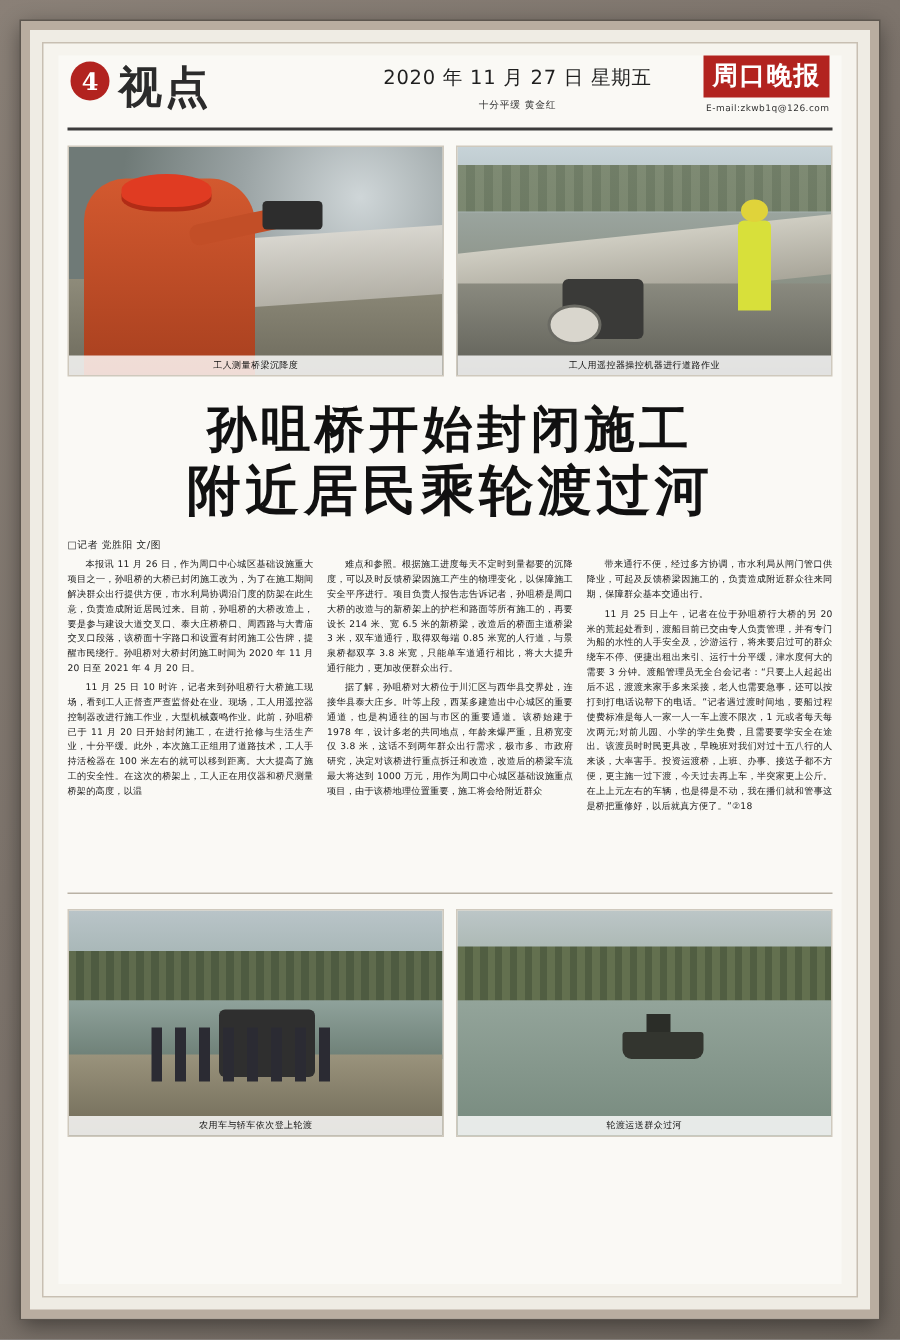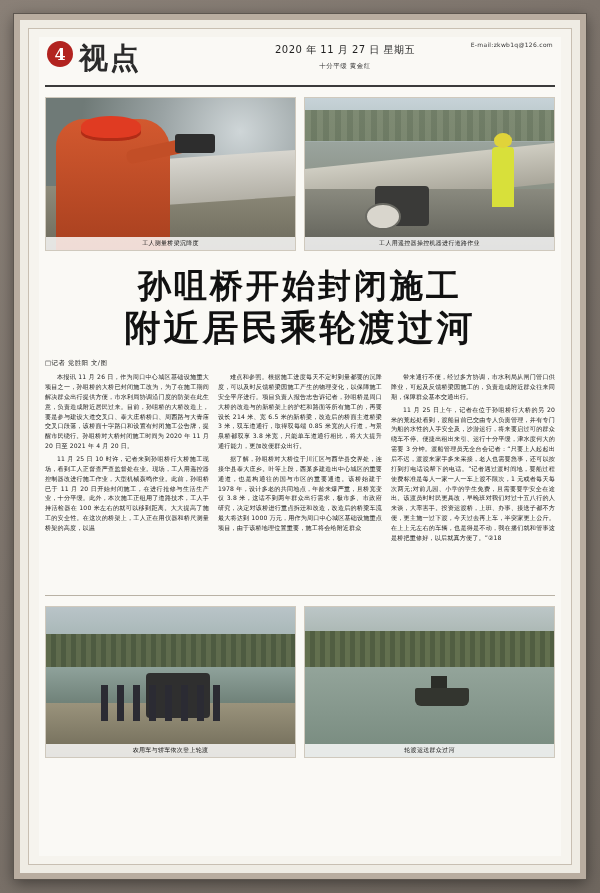--- a/index.html
+++ b/index.html
@@ -84,21 +84,21 @@
   }
   .masthead-center {
     position: absolute;
     left: 300px;
     top: 4px;
     transform: translateX(-50%);
     text-align: center;
     color: #1f1f1f;
   }
   .masthead-date {
-    font-size: 10px;
+    font-size: 13px;
     letter-spacing: .5px;
   }
   .masthead-credits {
     font-size: 6.5px;
     margin-top: 5px;
     letter-spacing: .5px;
     color: #333;
   }
   .masthead-logo {
     position: absolute;
@@ -320,20 +320,21 @@
       <div class="sheet">
 
         <div class="masthead">
           <div class="page-num-badge">4</div>
           <div class="section-title">视点</div>
           <div class="masthead-center">
             <div class="masthead-date">2020 年 11 月 27 日 星期五</div>
             <div class="masthead-credits">十分平缓 黄金红</div>
           </div>
           <div class="masthead-logo">
+            <div class="logo-box">周口晚报</div>
             <div class="logo-email">E-mail:zkwb1q@126.com</div>
           </div>
         </div>
 
         <div class="photo-row">
           <div class="photo p1">
             <div class="ground"></div>
             <div class="wall"></div>
             <div class="person"></div>
             <div class="helmet"></div>

